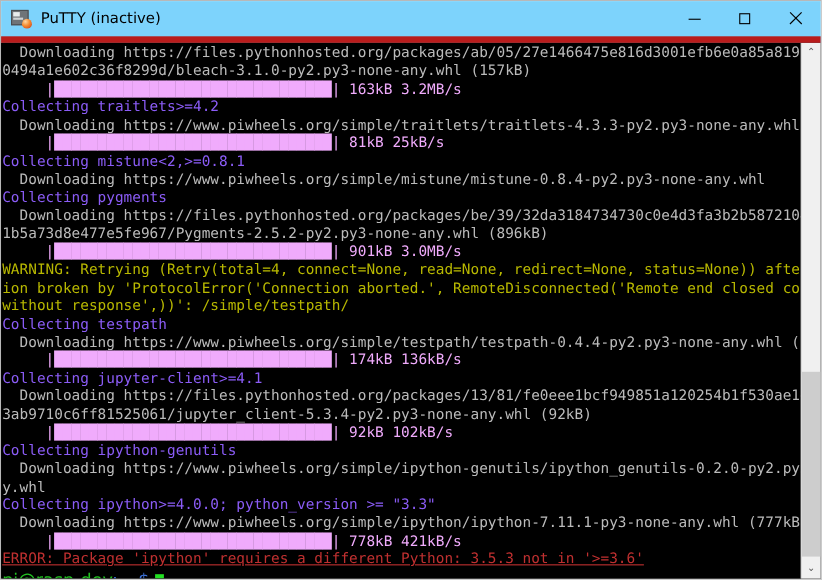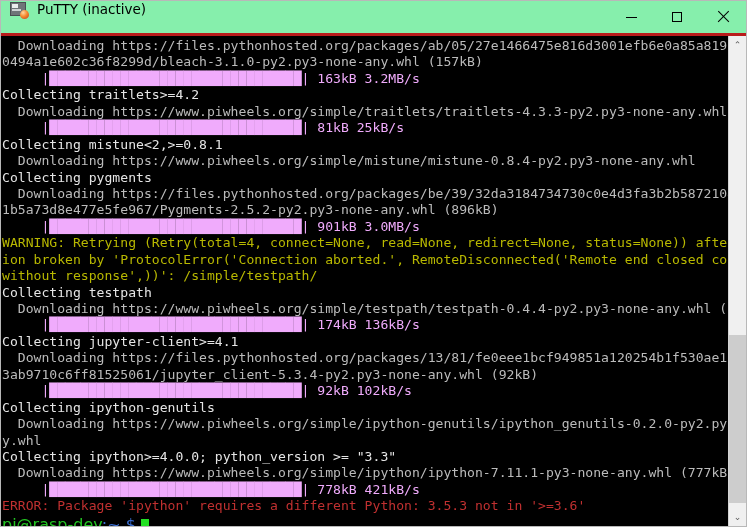--- a/index.html
+++ b/index.html
@@ -23,24 +23,25 @@
     border: 1px solid #b8b8b8;
     display: flex;
     flex-direction: column;
     position: relative;
   }
 
   
   #titlebar {
     height: 32px;
     min-height: 32px;
-    background: #86efac;
-    display: flex;
-    position: relative;
-    border-bottom: 3px solid #b91c1c;
+    background: #7dd3fc;
+    display: flex;
+    align-items: center;
+    position: relative;
+    border-bottom: 6px solid #b91c1c;
   }
   #app-icon {
     width: 18px;
     height: 18px;
     margin-left: 9px;
     margin-right: 9px;
     position: relative;
     flex: 0 0 auto;
   }
   #app-icon .scr {
@@ -145,24 +146,24 @@
   #term-lines {
     font-family: "DejaVu Sans Mono", monospace;
     font-size: 13.1px;
     line-height: 16.45px;
     white-space: pre;
     color: #bbbbbb;
     letter-spacing: 0px;
   }
   .tline { height: 16.45px; }
   .c-default { color: #bbbbbb; }
-  .c-white   { color: #e5e5e5; }
+  .c-white   { color: #8b5cf6; }
   .c-bar     { color: #f0abfc; }
   .c-yellow  { color: #b8b800; }
-  .c-red     { color: #c03030; }
+  .c-red     { color: #c03030; text-decoration: underline; }
   .c-green   { color: #22c522; }
   .c-blue    { color: #3b6fd4; }
   .cursor {
     display: inline-block;
     width: 8px;
     height: 14px;
     background: #22e022;
     vertical-align: -3px;
   }
 

